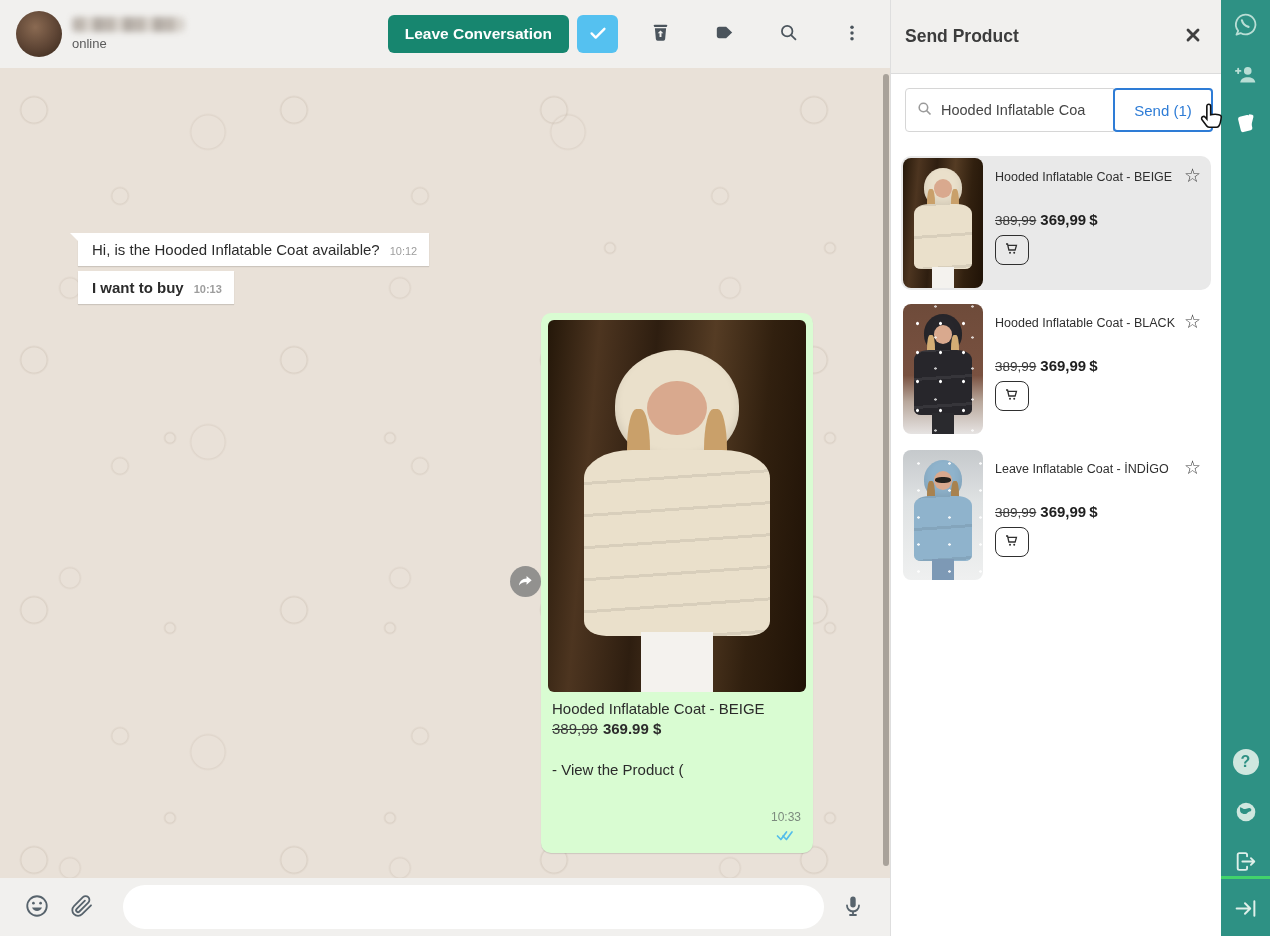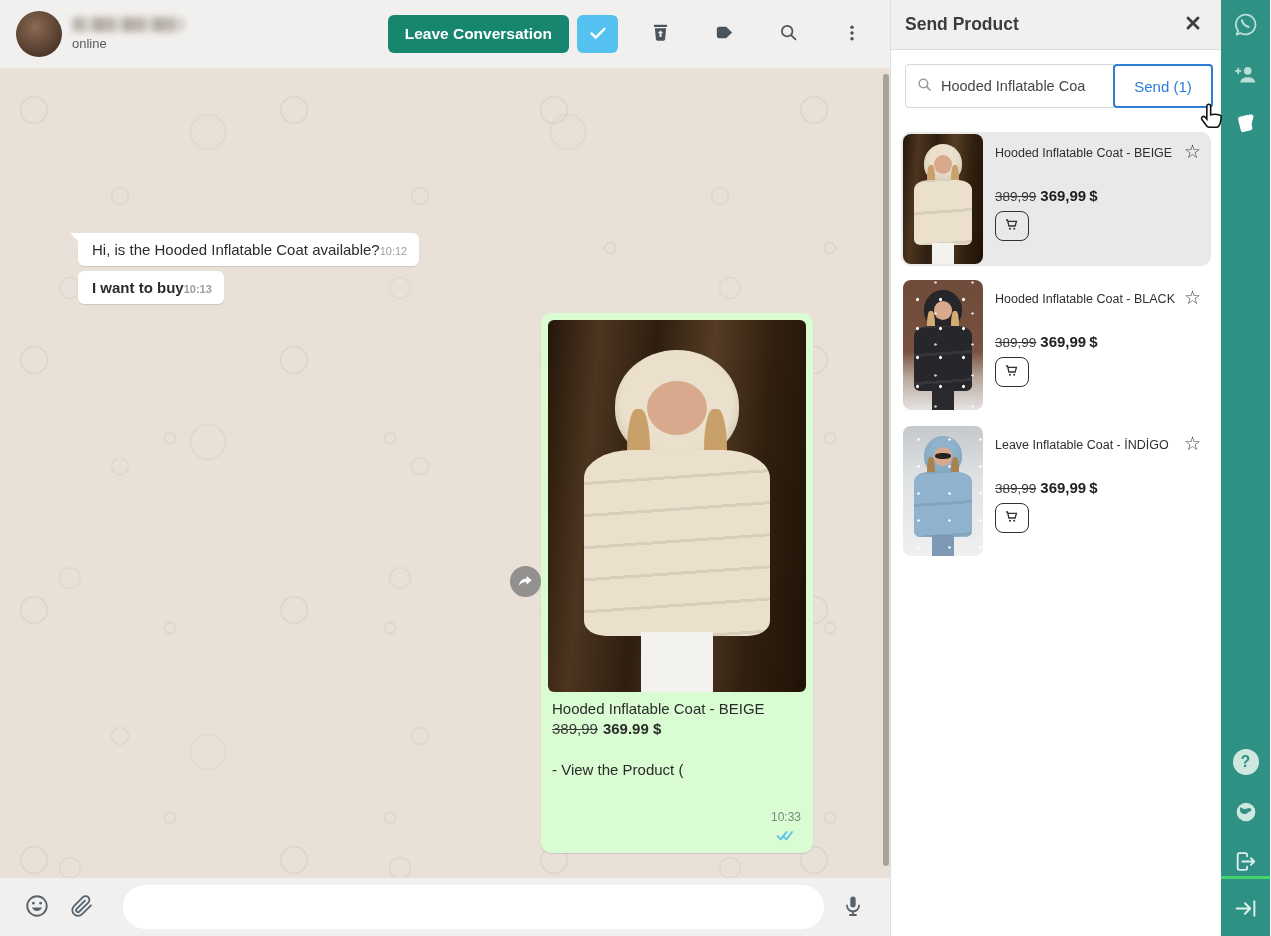--- a/index.html
+++ b/index.html
@@ -23,21 +23,21 @@
   .chat-area { flex:1 1 auto; position:relative; overflow:hidden;
     background-color:#e9e1d8;
     background-image:
       radial-gradient(circle 16px at 34px 42px, rgba(0,0,0,0) 12px, rgba(152,132,112,.17) 13px, rgba(0,0,0,0) 15px),
       radial-gradient(circle 11px at 120px 128px, rgba(0,0,0,0) 7px, rgba(152,132,112,.14) 8px, rgba(0,0,0,0) 10px),
       radial-gradient(circle 20px at 208px 64px, rgba(0,0,0,0) 16px, rgba(152,132,112,.12) 17px, rgba(0,0,0,0) 19px),
       radial-gradient(circle 7px at 170px 180px, rgba(0,0,0,0) 4px, rgba(152,132,112,.16) 5px, rgba(0,0,0,0) 7px),
       radial-gradient(circle 13px at 70px 220px, rgba(0,0,0,0) 9px, rgba(152,132,112,.13) 10px, rgba(0,0,0,0) 12px);
     background-size:260px 250px, 300px 270px, 360px 310px, 220px 190px, 330px 290px; }
 
-  .bubble-in { position:absolute; background:#fff; border-radius:6px; padding:8px 12px 8px 14px; display:flex; align-items:flex-end; box-shadow:0 1px 1px rgba(0,0,0,.12);justify-content:space-between; }
+  .bubble-in { position:absolute; background:#fff; border-radius:0; padding:8px 12px 8px 14px; display:flex; align-items:flex-end; gap:10px; box-shadow:0 1px 1px rgba(0,0,0,.12);justify-content:space-between; }
   .bubble-in .txt { font-size:15px; color:#2b2b2b; white-space:nowrap; }
   .bubble-in .time { font-size:11px; color:#9d9d9d; padding-bottom:1px; }
   .bubble-in.tail::before { content:""; position:absolute; left:-8px; top:0; width:0; height:0; border:8px solid transparent; border-top-color:#fff; border-right-color:#fff; }
 
   .forward-fab { position:absolute; left:510px; top:498px; width:31px; height:31px; border-radius:50%; background:rgba(130,130,130,.85); display:flex; align-items:center; justify-content:center; cursor:pointer; border:none; }
 
   .bubble-out { position:absolute; left:541px; top:245px; width:272px; height:540px; background:#d9fcd2; border-radius:10px; box-shadow:0 1px 1px rgba(0,0,0,.12); padding:7px; }
   .bubble-out .fig-wrap { width:258px; height:372px; border-radius:6px; overflow:hidden; }
   .out-body { padding:8px 4px 0 4px; }
   .out-title { font-size:15px; color:#2b2b2b; }
@@ -53,21 +53,21 @@
   .chat-scrollbar { position:absolute; right:1px; top:6px; width:6px; height:792px; background:#a9a29a; border-radius:3px; cursor:pointer; }
 
   .composer { height:58px; background:#f1f0ee; display:flex; align-items:center; padding:0 20px; gap:0; flex:0 0 auto; }
   .cicon { width:34px; height:34px; display:flex; align-items:center; justify-content:center; background:none; border:none; cursor:pointer; }
   .composer .clip { margin-left:12px; }
   .msg-input { margin-left:24px; width:708px; height:44px; border:none; border-radius:22px; background:#fff; font-size:15px; font-family:inherit; padding:0 18px; outline:none; color:#2b2b2b; }
   .composer .mic { margin-left:12px; }
 
   
   .panel { width:331px; height:936px; background:#fff; border-left:1px solid #dedede; position:relative; }
-  .panel-header { height:50px; background:#f1f0ee; border-bottom:1px solid #dcdcdc; display:flex; align-items:center; padding:0 14px; }
+  .panel-header { height:74px; background:#f1f0ee; border-bottom:1px solid #dcdcdc; display:flex; align-items:center; padding:0 14px; }
   .panel-title { font-size:17.5px; font-weight:700; color:#3c3c3c; }
   .panel-close { margin-left:auto; background:none; border:none; cursor:pointer; width:28px; height:28px; display:flex; align-items:center; justify-content:center; }
 
   .search-row { display:flex; margin:14px 8px 0 14px; height:44px; }
   .search-box { flex:1 1 auto; display:flex; align-items:center; background:#fff; border:1px solid #d6d6d6; border-radius:4px 0 0 4px; padding:0 8px 0 10px; gap:8px; }
   .search-box input { border:none; outline:none; font-size:14.5px; color:#454545; font-family:inherit; width:100%; background:transparent; }
   .send-btn { flex:0 0 100px; background:#fff; border:2px solid #2E7CD6; border-radius:4px; color:#2E7CD6; font-size:15px; font-family:inherit; cursor:pointer; margin-left:-1px; }
 
   .product-list { margin:24px 10px 0 10px; }
   .pcard { display:flex; gap:12px; padding:2px; border-radius:10px; margin-bottom:12px; height:134px; background:#fff; }

